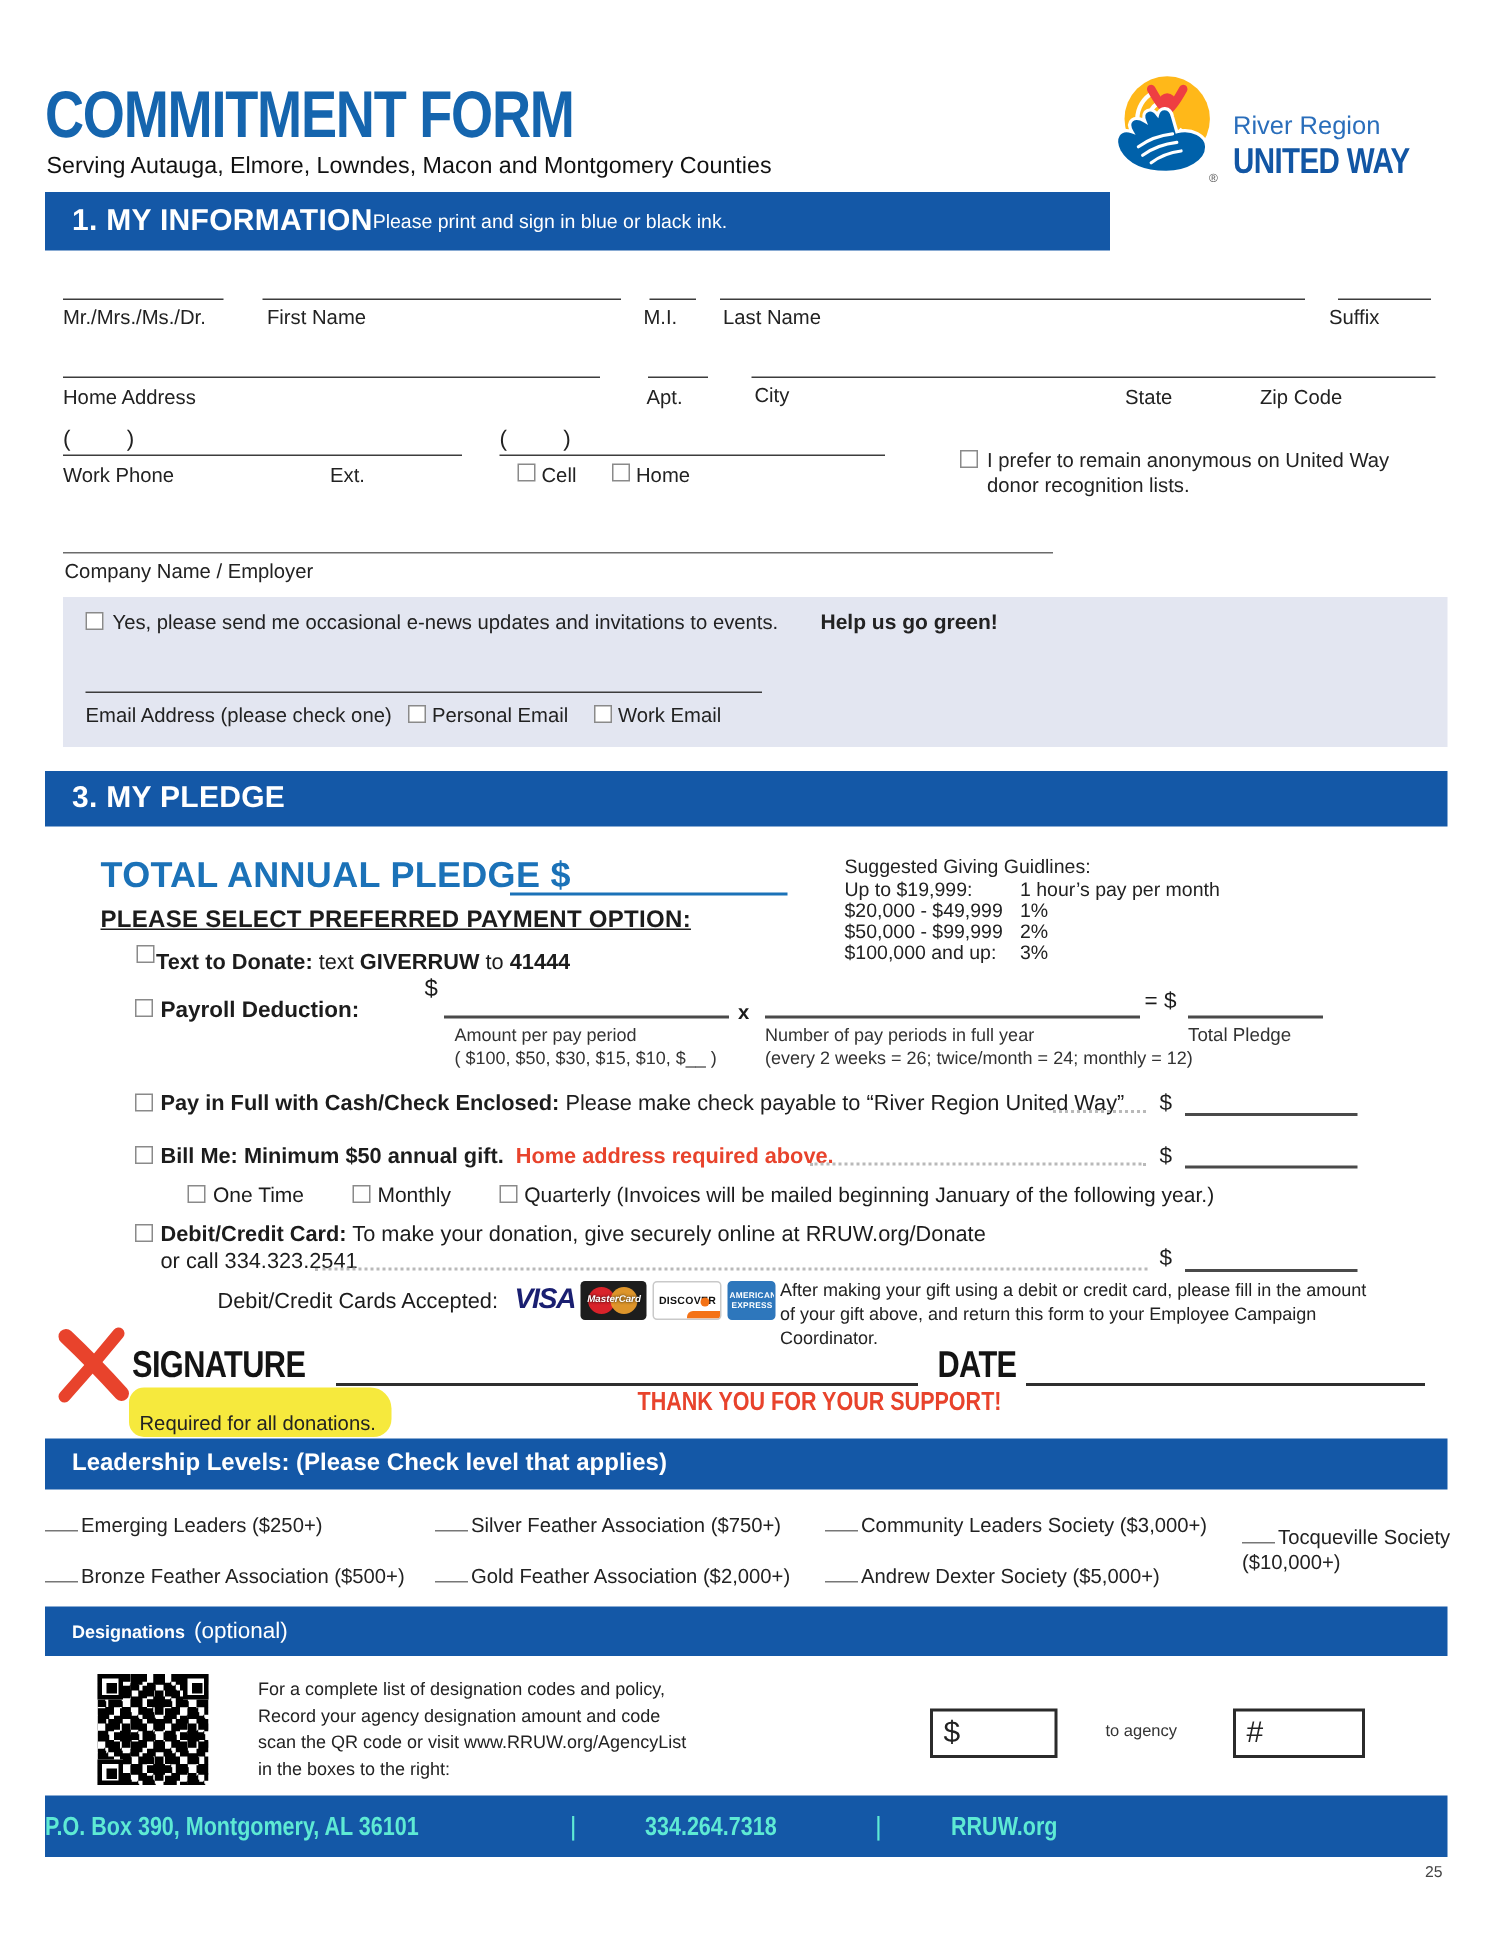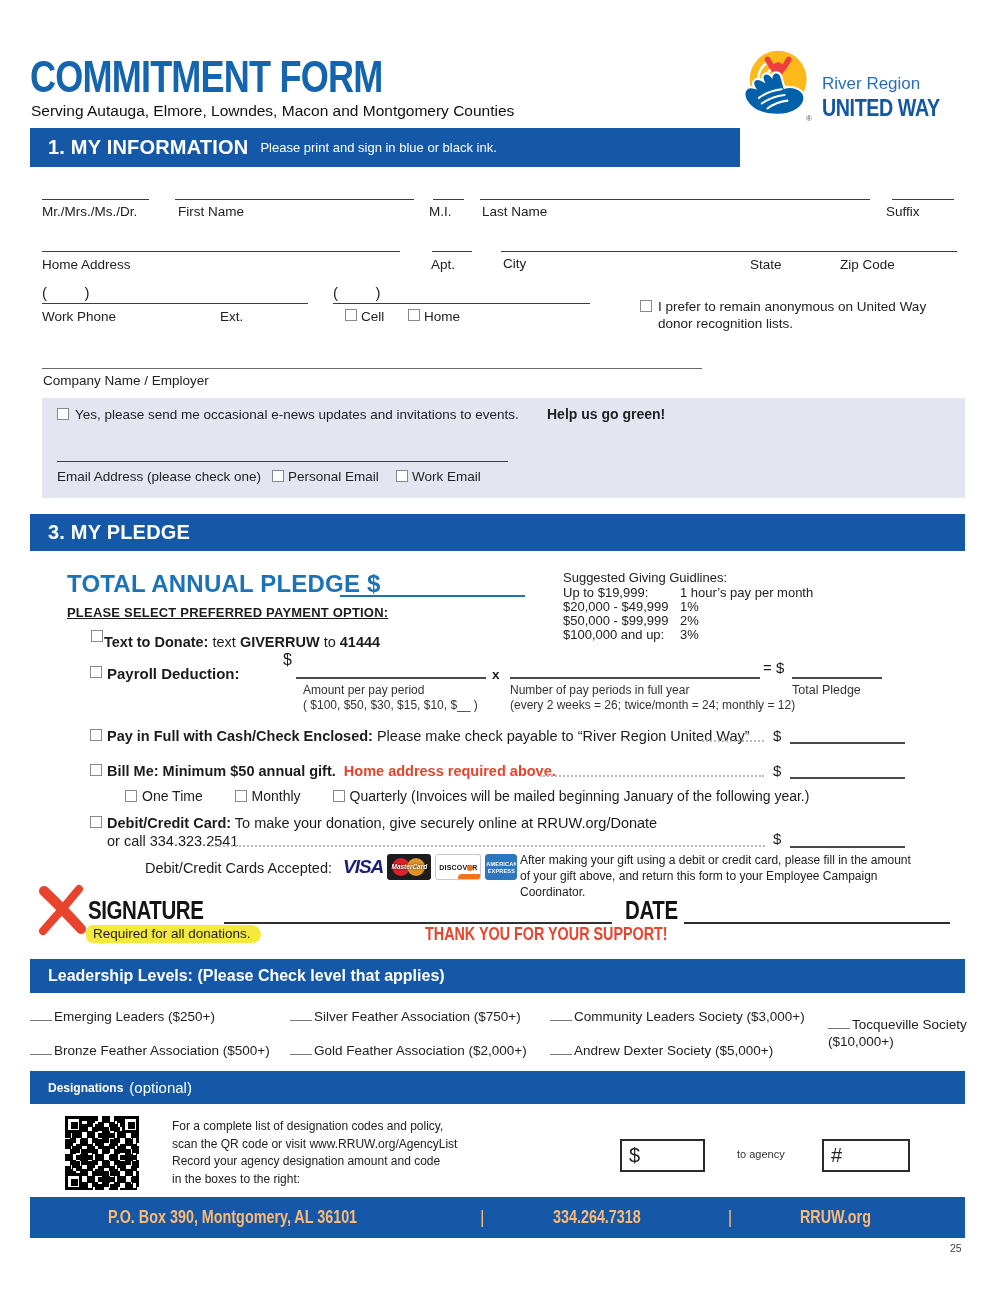--- a/index.html
+++ b/index.html
@@ -32,30 +32,30 @@
   .mc{width:44px;background:#1d1d1d}
   .mc .c1{position:absolute;left:5px;top:4px;width:18px;height:18px;border-radius:50%;background:#D9222A}
   .mc .c2{position:absolute;left:20px;top:4px;width:18px;height:18px;border-radius:50%;background:#EE9F2D;opacity:.92}
   .mc .mt{position:absolute;left:0;right:0;top:9px;text-align:center;color:#fff;font-size:6.5px;font-style:italic;font-weight:bold;text-shadow:0 0 2px #000}
   .disc{width:46px;background:#fff;border:1px solid #c9c9c9}
   .disc .dt{position:absolute;left:0;right:0;top:9px;text-align:center;font-size:7px;font-weight:900;color:#111;letter-spacing:.2px}
   .disc .ball{position:absolute;right:7px;top:10px;width:6px;height:6px;border-radius:50%;background:#F47216}
   .disc .sw{position:absolute;right:0;bottom:0;width:22px;height:5px;background:#F47216;border-radius:4px 0 0 0}
   .amex{width:32px;background:#2E77BC;border:1px solid #2E77BC}
   .amex .at{position:absolute;left:0;right:0;top:6px;text-align:center;color:#fff;font-size:5.5px;font-weight:bold;line-height:7px;letter-spacing:.2px}
-  .hl{background:var(--highlight-yellow);border-radius:10px 14px 12px 10px;padding:1px 10px 2px 7px;font-size:13.5px;color:#222}
+  .hl{background:var(--highlight-yellow);border-radius:10px 14px 12px 10px;padding:16px 10px 2px 7px;font-size:13.5px;color:#222}
   .bigword{font-weight:800;font-size:25px;letter-spacing:-.5px;color:#141414}
   .dbox{position:absolute;width:85px;height:33px;border:2.5px solid #2b2b2b;background:#fff;font-size:20px;color:#222;padding:3px 0 0 7px}
   .qr{position:absolute;width:74px;height:74px;background:
       conic-gradient(#000 25%,transparent 0 50%,#000 0 75%,transparent 0) 0 0/11px 11px,
       conic-gradient(#000 25%,#fff 0 50%,#000 0 75%,#fff 0) 0 0/15px 15px;
       outline:3px solid #fff}
   .qr .f{position:absolute;width:17px;height:17px;border:3.5px solid #000;background:#fff}
   .qr .f::after{content:"";position:absolute;left:3px;top:3px;width:7px;height:7px;background:#000}
-  .footer{position:absolute;background:var(--bar-blue);color:#fdba74;display:flex;align-items:center;justify-content:center;gap:68px;font-weight:bold;font-size:17.5px}
+  .footer{position:absolute;background:var(--bar-blue);color:#5eead4;display:flex;align-items:center;justify-content:flex-start;gap:46px;font-weight:bold;font-size:17.5px}
 </style>
 </head>
 <body>
 
 <div class="page">
 
   <div class="abs" style="left:30px;top:52px;font-size:44px;font-weight:900;color:var(--title-blue);letter-spacing:-1px">
     <span class="condense">COMMITMENT FORM</span>
   </div>
   <div class="abs" style="left:31px;top:102px;font-size:15.5px;color:#111">Serving Autauga, Elmore, Lowndes, Macon and Montgomery Counties</div>
@@ -73,21 +73,21 @@
     </svg>
     <div>
       <div style="font-size:17px;color:#2A6EBB">River Region</div>
       <div style="font-size:24px;font-weight:800;color:#1256A4;letter-spacing:-.5px"><span class="condense">UNITED WAY</span></div>
     </div>
     <span style="position:absolute;left:66px;top:66px;font-size:8px;color:#555">®</span>
   </div>
 
   <div class="bar" style="left:30px;top:128px;width:710px;height:39px">
     <span class="t">1. MY INFORMATION</span>
-    <span style="font-size:13px;margin-left:12px">Please print and sign in blue or black ink.</span>
+    <span style="font-size:13px;margin-left:0">Please print and sign in blue or black ink.</span>
   </div>
 
   <div class="ln" style="left:42px;top:199px;width:107px"></div>
   <div class="ln" style="left:175px;top:199px;width:239px"></div>
   <div class="ln" style="left:433px;top:199px;width:31px"></div>
   <div class="ln" style="left:480px;top:199px;width:390px"></div>
   <div class="ln" style="left:892px;top:199px;width:62px"></div>
   <div class="lb" style="left:42px;top:204px">Mr./Mrs./Ms./Dr.</div>
   <div class="lb" style="left:178px;top:204px">First Name</div>
   <div class="lb" style="left:429px;top:204px">M.I.</div>
@@ -131,21 +131,21 @@
   <span class="cb" style="left:396px;top:470px"></span>
   <div class="lb" style="left:412px;top:469px">Work Email</div>
   <div class="lb b" style="left:547px;top:406px;font-size:14px">Help us go green!</div>
 
   <div class="bar" style="left:30px;top:514px;width:935px;height:37px">
     <span class="t">3. MY PLEDGE</span>
   </div>
 
   <div class="abs" style="left:67px;top:570px;font-size:24px;font-weight:600;color:var(--pledge-blue);letter-spacing:.2px">TOTAL ANNUAL PLEDGE $</div>
   <div class="lnblue" style="left:340px;top:595px;width:185px"></div>
-  <div class="abs b" style="left:67px;top:605px;font-size:13px;text-decoration:underline;letter-spacing:.2px">PLEASE SELECT PREFERRED PAYMENT OPTION:</div>
+  <div class="abs b" style="left:67px;top:605px;font-size:16px;text-decoration:underline;letter-spacing:.2px">PLEASE SELECT PREFERRED PAYMENT OPTION:</div>
 
   <div class="abs gl" style="left:563px;top:570px">Suggested Giving Guidlines:</div>
   <div class="abs gl" style="left:563px;top:585px">Up to $19,999:</div>
   <div class="abs gl" style="left:680px;top:585px">1 hour’s pay per month</div>
   <div class="abs gl" style="left:563px;top:599px">$20,000 - $49,999</div>
   <div class="abs gl" style="left:680px;top:599px">1%</div>
   <div class="abs gl" style="left:563px;top:613px">$50,000 - $99,999</div>
   <div class="abs gl" style="left:680px;top:613px">2%</div>
   <div class="abs gl" style="left:563px;top:627px">$100,000 and up:</div>
   <div class="abs gl" style="left:680px;top:627px">3%</div>
@@ -236,22 +236,22 @@
     <span style="font-weight:bold;font-size:12px">Designations</span>
     <span style="font-size:15px;margin-left:6px">(optional)</span>
   </div>
   <div class="qr" style="left:65px;top:1116px">
     <div class="f" style="left:0;top:0"></div>
       <div class="f" style="right:0;top:0"></div>
       <div class="f" style="left:0;bottom:0"></div>
   </div>
   <div class="abs" style="left:172px;top:1118px;font-size:12px;line-height:17.5px;color:#222">
     <div>For a complete list of designation codes and policy,</div>
+    <div>Record your agency designation amount and code</div>
     <div>scan the QR code or visit www.RRUW.org/AgencyList</div>
-    <div>Record your agency designation amount and code</div>
     <div>in the boxes to the right:</div>
   </div>
   <div class="dbox" style="left:620px;top:1139px"><span>$</span></div>
   <div class="abs" style="left:737px;top:1148px;font-size:11px;color:#333">to agency</div>
   <div class="dbox" style="left:822px;top:1139px;width:88px"><span>#</span></div>
 
   <div class="footer" style="left:30px;top:1197px;width:935px;height:41px">
     <span><span class="condense">P.O. Box 390, Montgomery, AL 36101</span></span>
     <span style="font-weight:normal">|</span>
     <span><span class="condense">334.264.7318</span></span>

